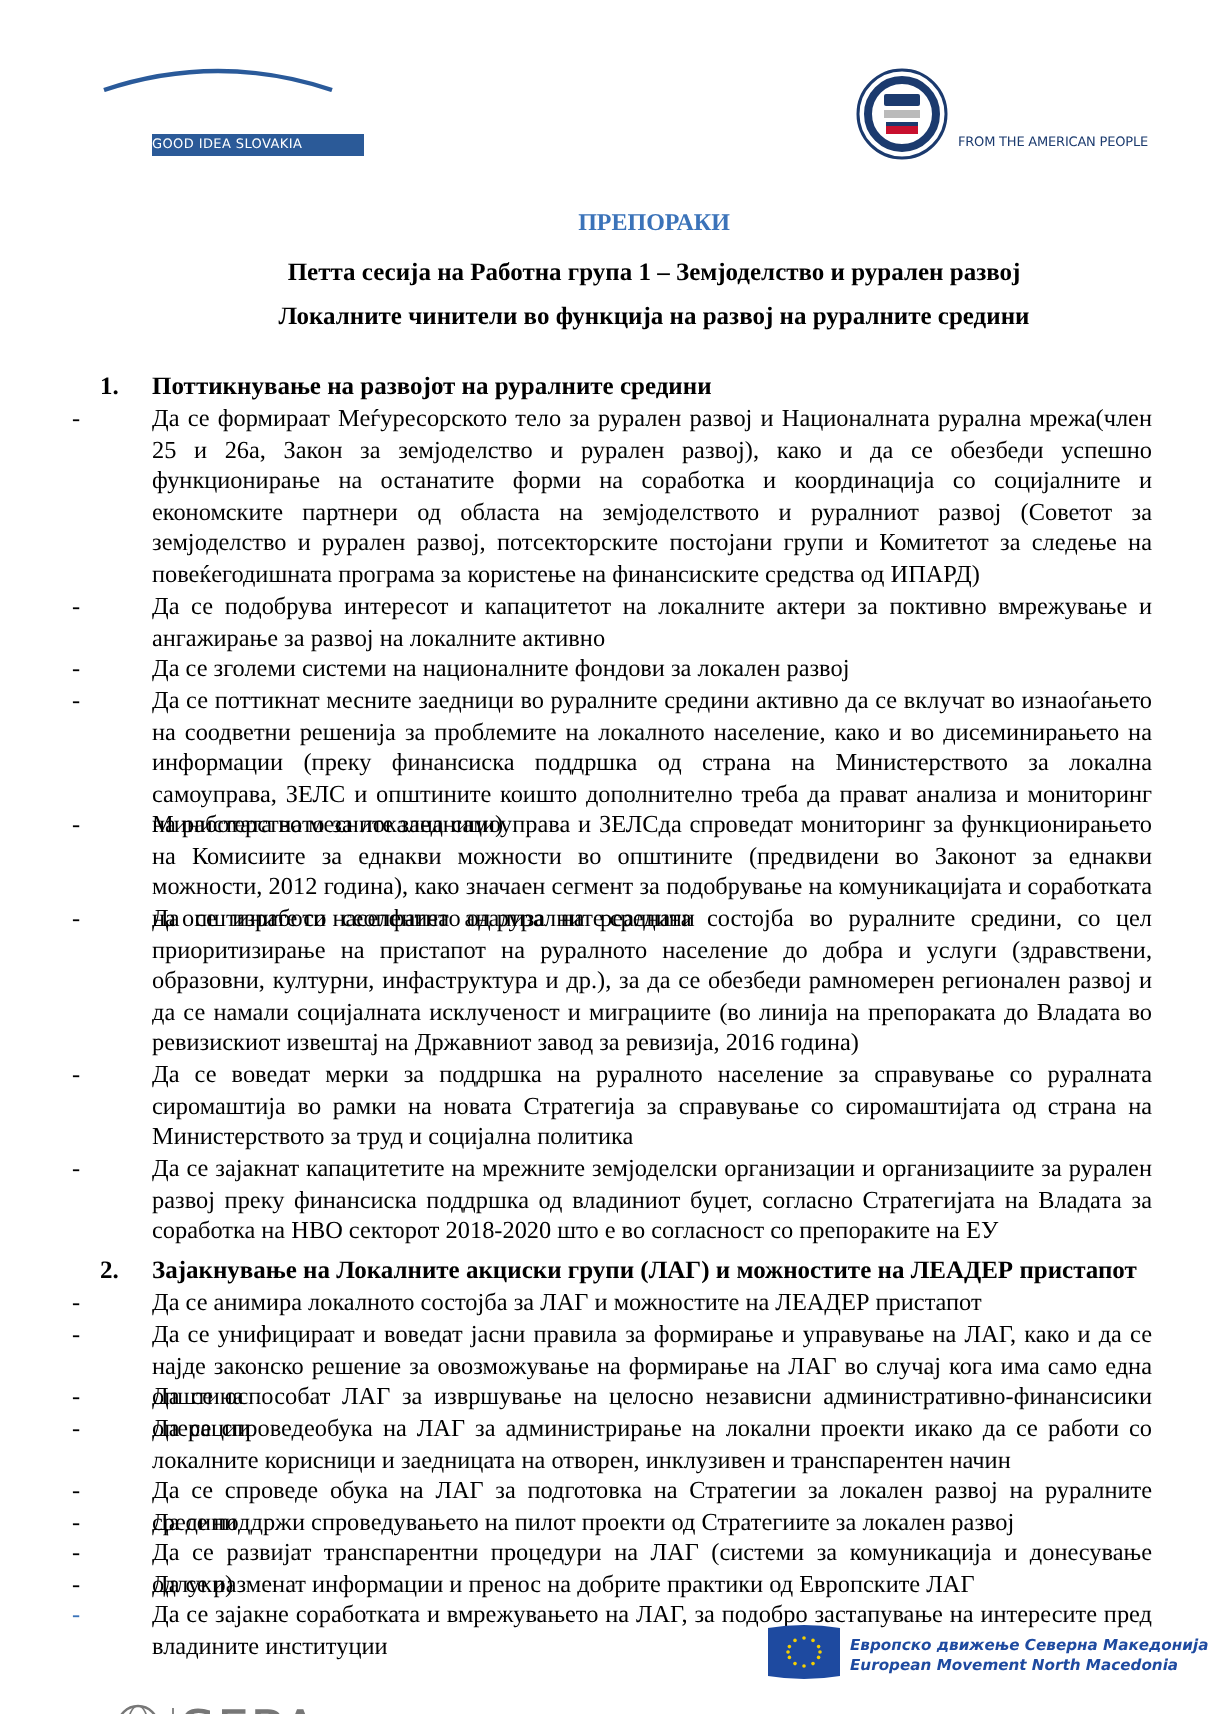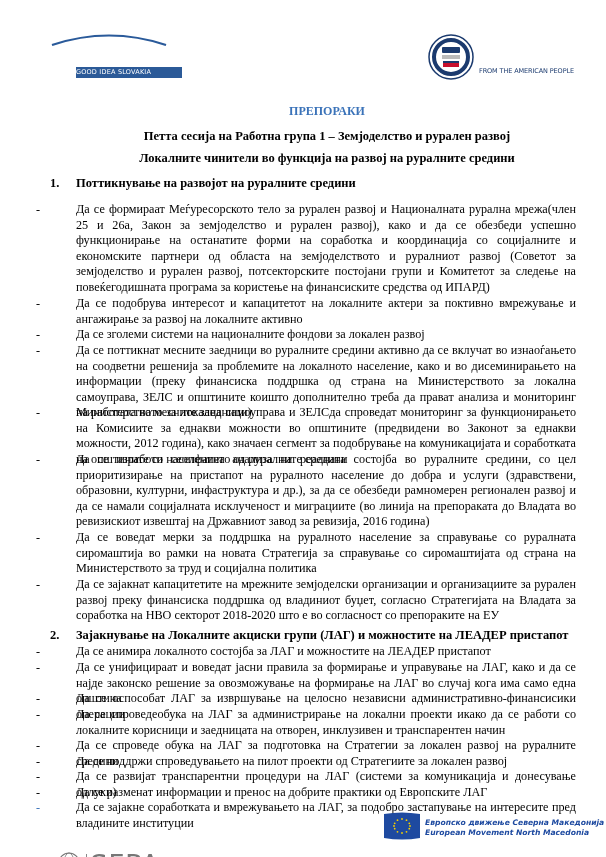--- a/index.html
+++ b/index.html
@@ -64,21 +64,21 @@
     <rect x="15" y="27" width="16" height="6" fill="#c8102e"></rect>
     <rect x="15" y="27" width="16" height="2" fill="#1b3a6e"></rect>
   </svg>
   <div class="tag">FROM THE AMERICAN PEOPLE</div>
 </div>
 
 <div class="title main">ПРЕПОРАКИ</div>
 <div class="title sub1">Петта сесија на Работна група 1 – Земјоделство и рурален развој</div>
 <div class="title sub2">Локалните чинители во функција на развој на руралните средини</div>
 
-<div class="section-head" style="top:176px;">
+<div class="section-head" style="top:186px;">
   <span class="num">1.</span><span>Поттикнување на развојот на руралните средини</span>
 </div>
 
 <div class="item" style="top:202px;">
     <span class="dash">-</span>
     <span class="text">Да се формираат Меѓуресорското тело за рурален развој и Националната рурална мрежа(член 25 и 26а, Закон за земјоделство и рурален развој), како и да се обезбеди успешно функционирање на останатите форми на соработка и координација со социјалните и економските партнери од областа на земјоделството и руралниот развој (Советот за земјоделство и рурален развој, потсекторските постојани групи и Комитетот за следење на повеќегодишната програма за користење на финансиските средства од ИПАРД)</span>
   </div>
 <div class="item" style="top:296px;">
     <span class="dash">-</span>
     <span class="text">Да се подобрува интересот и капацитетот на локалните актери за поктивно вмрежување и ангажирање за развој на локалните активно</span>

